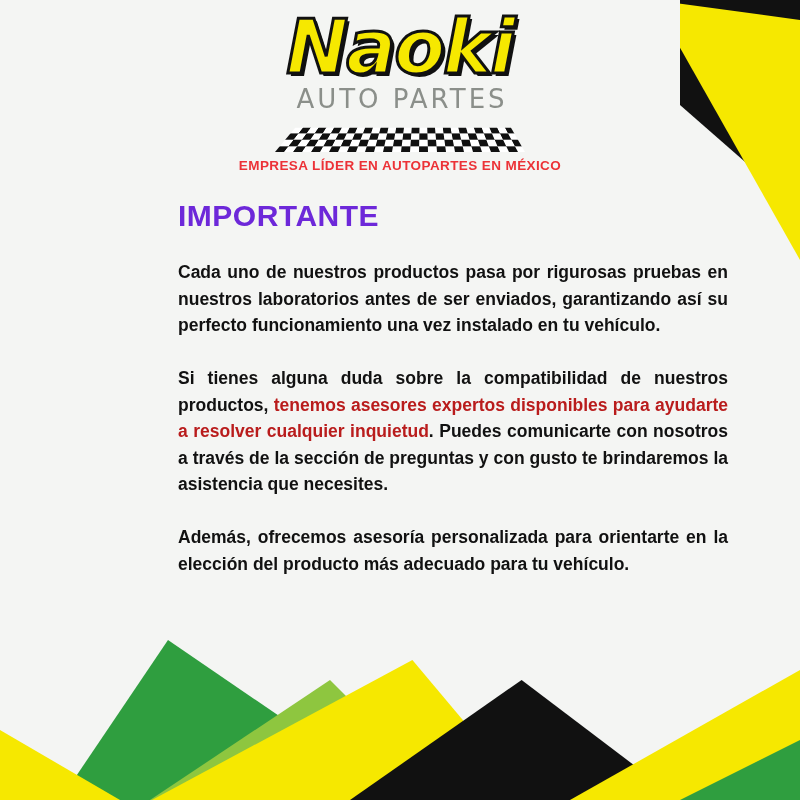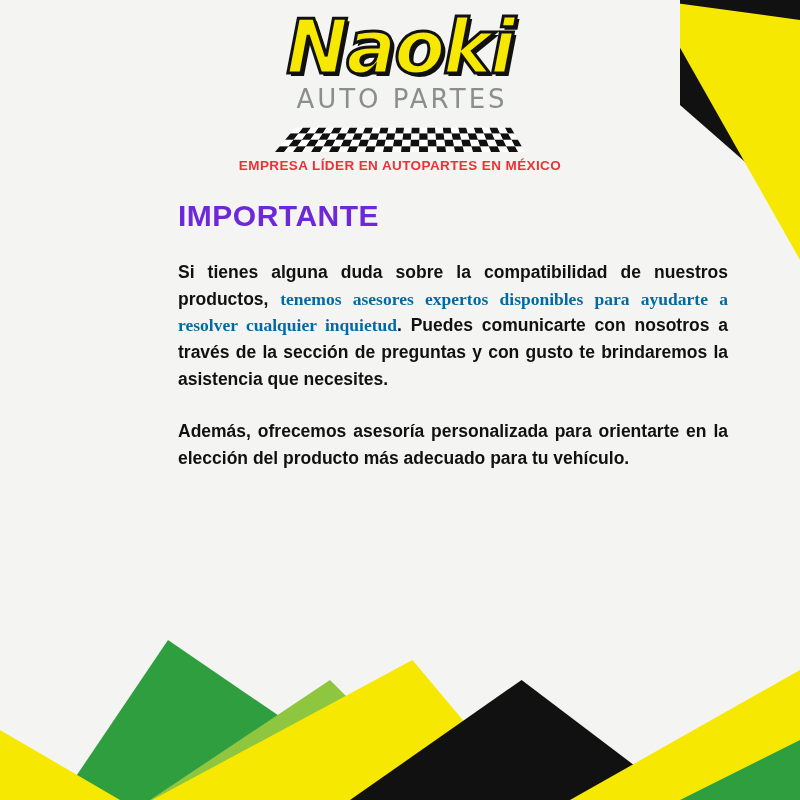--- a/index.html
+++ b/index.html
@@ -159,21 +159,21 @@
   }
   p.para {
     margin: 0 0 26px 0;
     font-size: 17.5px;
     font-weight: bold;
     line-height: 1.52;
     color: #111111;
     text-align: justify;
   }
   p.para:last-child { margin-bottom: 6px; }
-  .hl { color: #0369a1; font-family: Liberation Serif, serif; }
+  .hl { color: #b91c1c; }
 </style>
 </head>
 <body>
 
 <div class="page">
 
   <div class="deco tr-black"></div>
   <div class="deco tr-yellow"></div>
   <div class="deco tr-white"></div>
 
@@ -190,19 +190,20 @@
       <div class="brand">Naoki</div>
       <div class="sub-brand">AUTO PARTES</div>
       <div class="checker"></div>
     </div>
     <div class="tagline">EMPRESA LÍDER  EN AUTOPARTES EN MÉXICO</div>
   </div>
 
   <div class="content">
     <h1 class="title">IMPORTANTE</h1>
 
+    <p class="para">Cada uno de nuestros productos pasa por rigurosas pruebas en nuestros laboratorios antes de ser enviados, garantizando así su perfecto funcionamiento una vez instalado en tu vehículo.</p>
 
     <p class="para"><span>Si tienes alguna duda sobre la compatibilidad de nuestros productos, </span><span class="hl">tenemos asesores expertos disponibles para ayudarte a resolver cualquier inquietud</span><span>. Puedes comunicarte con nosotros a través de la sección de preguntas y con gusto te brindaremos la asistencia que necesites.</span></p>
 
     <p class="para">Además, ofrecemos asesoría personalizada para orientarte en la elección del producto más adecuado para tu vehículo.</p>
   </div>
 
 </div>
 
 </body></html>

